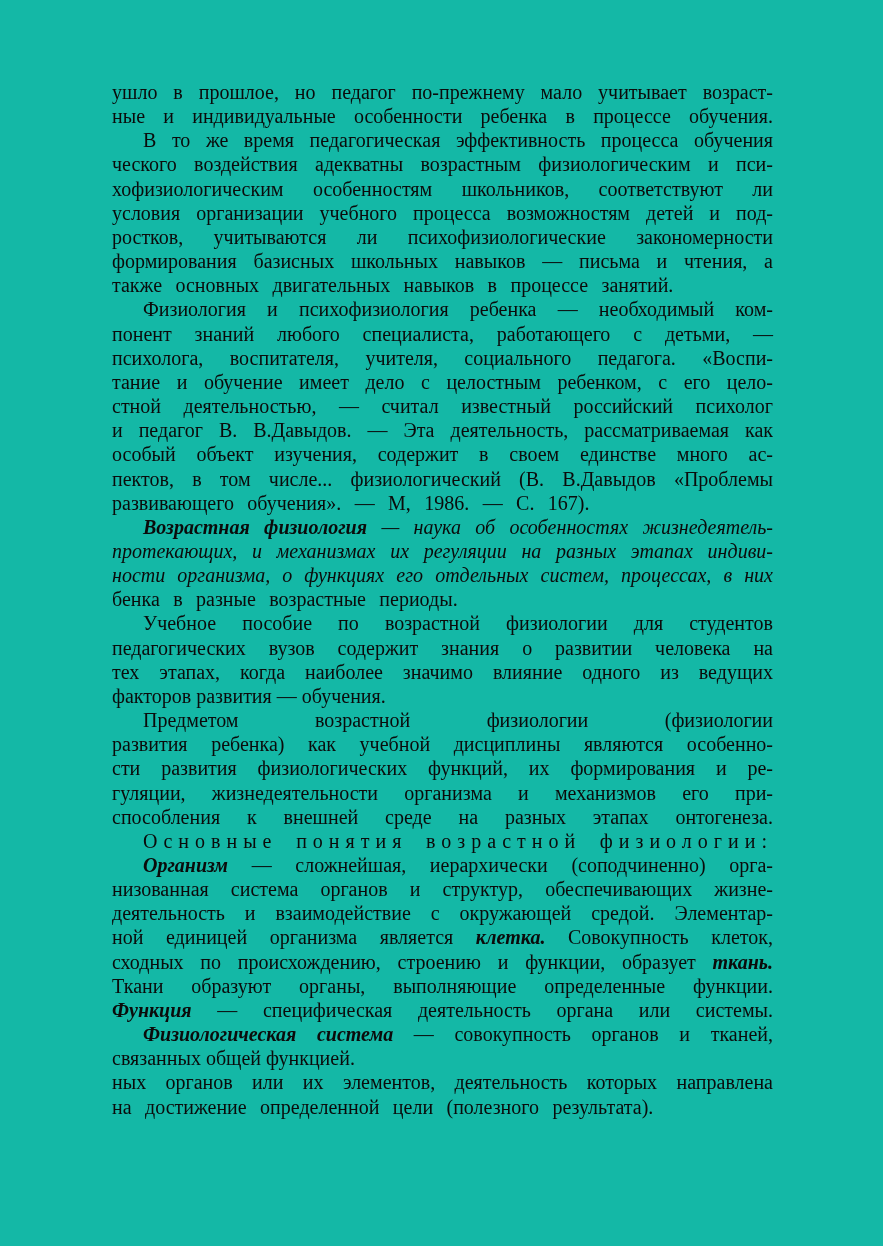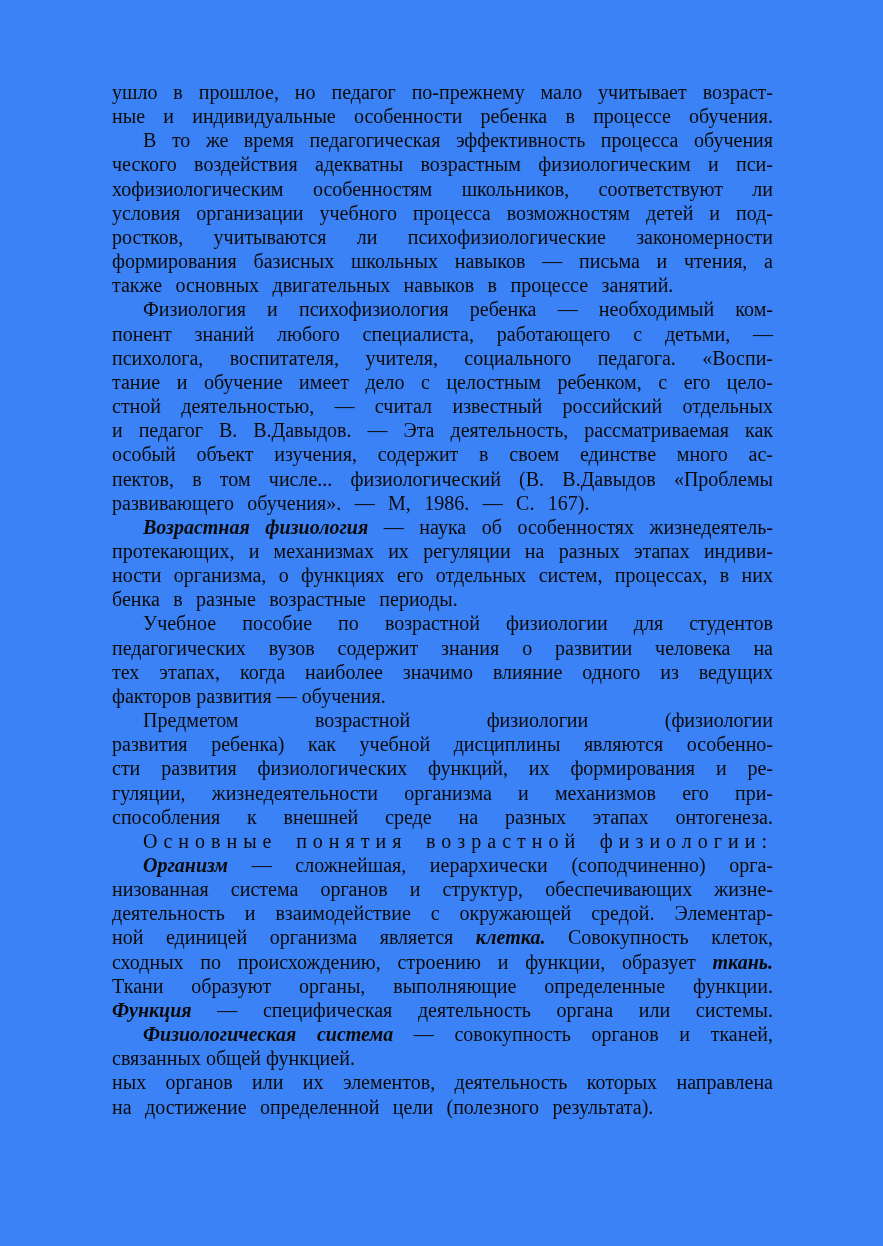--- a/index.html
+++ b/index.html
@@ -1,20 +1,20 @@
 <!DOCTYPE html>
 <html lang="ru"><head>
 <meta charset="utf-8">
 <style>
   html, body { margin: 0; padding: 0; }
   .page {
     position: relative;
     width: 883px;
     height: 1246px;
-    background: #3b82f6;
+    background: #14b8a6;
     overflow: hidden;
     font-family: "Liberation Serif", "DejaVu Serif", serif;
   }
   .text-block {
     position: absolute;
     left: 112px;
     top: 80px;
     width: 661px;
     color: #0b0b0b;
   }
@@ -24,21 +24,21 @@
     line-height: 24.15px;
     text-align: justify;
     text-align-last: justify;
     white-space: normal;
   }
   .line.natural { text-align: left; text-align-last: left; }
   .line.indent { text-indent: 31px; }
   .line.spaced { letter-spacing: 0.30em; }
   .line.loose  { word-spacing: 0.42em; }
   .seg-regular { font-style: normal; font-weight: normal; }
-  .seg-italic { font-weight: normal; }
+  .seg-italic { font-style: italic; font-weight: normal; }
   .seg-bold-italic { font-style: italic; font-weight: bold; }
 </style>
 </head>
 <body>
 
 <div class="page">
   <div class="text-block">
       <div class="paragraph">
         <div class="line"><span class="seg-regular">ушло в прошлое, но педагог по-прежнему мало учитывает возраст-</span></div>
         <div class="line"><span class="seg-regular">ные и индивидуальные особенности ребенка в процессе обучения.</span></div>
@@ -50,21 +50,21 @@
         <div class="line"><span class="seg-regular">условия организации учебного процесса возможностям детей и под-</span></div>
         <div class="line"><span class="seg-regular">ростков, учитываются ли психофизиологические закономерности</span></div>
         <div class="line"><span class="seg-regular">формирования базисных школьных навыков — письма и чтения, а</span></div>
         <div class="line natural loose"><span class="seg-regular">также основных двигательных навыков в процессе занятий.</span></div>
       </div>
       <div class="paragraph">
         <div class="line indent"><span class="seg-regular">Физиология и психофизиология ребенка — необходимый ком-</span></div>
         <div class="line"><span class="seg-regular">понент знаний любого специалиста, работающего с детьми, —</span></div>
         <div class="line"><span class="seg-regular">психолога, воспитателя, учителя, социального педагога. «Воспи-</span></div>
         <div class="line"><span class="seg-regular">тание и обучение имеет дело с целостным ребенком, с его цело-</span></div>
-        <div class="line"><span class="seg-regular">стной деятельностью, — считал известный российский отдельных</span></div>
+        <div class="line"><span class="seg-regular">стной деятельностью, — считал известный российский психолог</span></div>
         <div class="line"><span class="seg-regular">и педагог В. В.Давыдов. — Эта деятельность, рассматриваемая как</span></div>
         <div class="line"><span class="seg-regular">особый объект изучения, содержит в своем единстве много ас-</span></div>
         <div class="line"><span class="seg-regular">пектов, в том числе... физиологический (В. В.Давыдов «Проблемы</span></div>
         <div class="line natural loose"><span class="seg-regular">развивающего обучения». — М, 1986. — С. 167).</span></div>
       </div>
       <div class="paragraph">
         <div class="line indent"><span class="seg-bold-italic">Возрастная физиология </span><span class="seg-italic">— наука об особенностях жизнедеятель-</span></div>
         <div class="line"><span class="seg-italic">протекающих, и механизмах их регуляции на разных этапах индиви-</span></div>
         <div class="line"><span class="seg-italic">ности организма, о функциях его отдельных систем, процессах, в них</span></div>
         <div class="line natural loose"><span class="seg-regular">бенка в разные возрастные периоды.</span></div>

